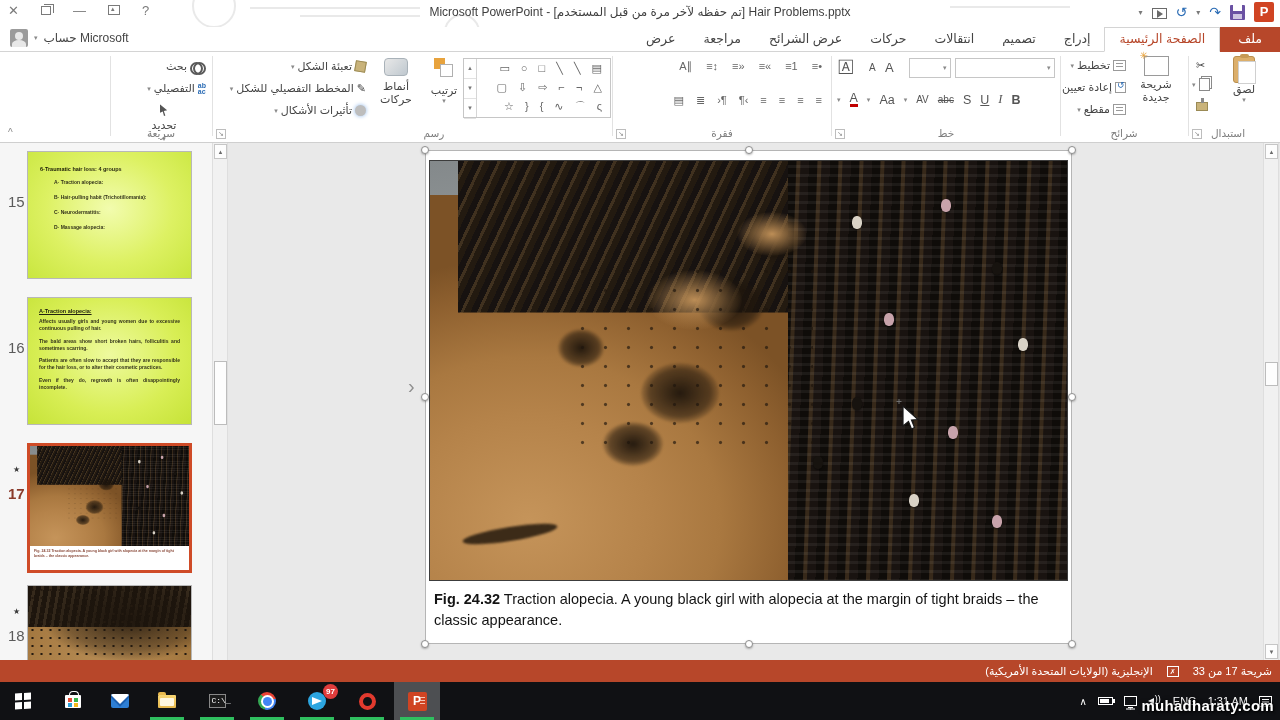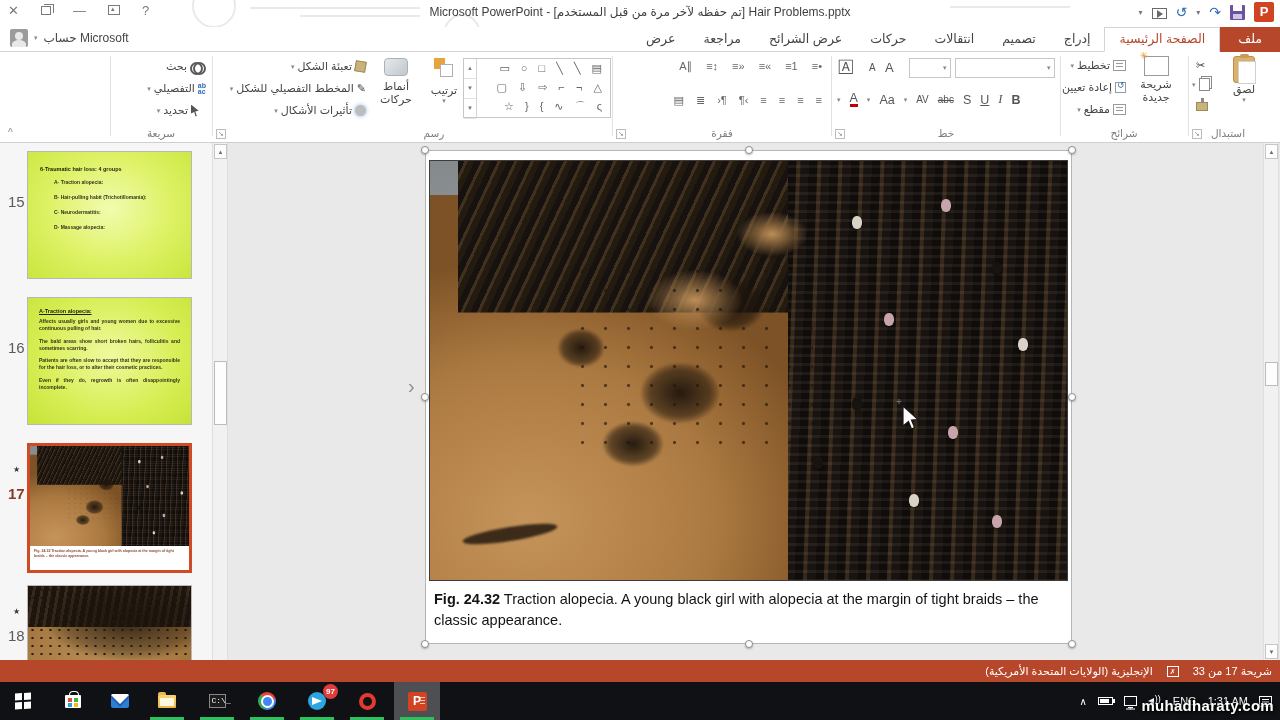--- a/index.html
+++ b/index.html
@@ -400,21 +400,21 @@
     <div class="rgroup" style="left:112px; width:98px;">
       <div class="smallrow" style="left:14px; top:8px; width:80px;">
         <span class="binoc"></span>
         <span>بحث</span>
       </div>
       <div class="smallrow" style="left:0; top:30px; width:94px;">
         <span class="replace-ic"><span>ab</span><br><span>ac</span></span>
         <span>التفصيلي</span>
         <span class="caret">▾</span>
       </div>
-      <div class="smallrow" style="left:4px; top:52px; width:84px;">
+      <div class="smallrow" style="left:10px; top:52px; width:84px;flex-direction:column;">
         <span class="select-ic"></span>
         <span>تحديد</span>
         <span class="caret">▾</span>
       </div>
       <div class="rlabel">سريعة</div>
     </div>
 
     <span class="collapse">^</span>
   </div>
 

